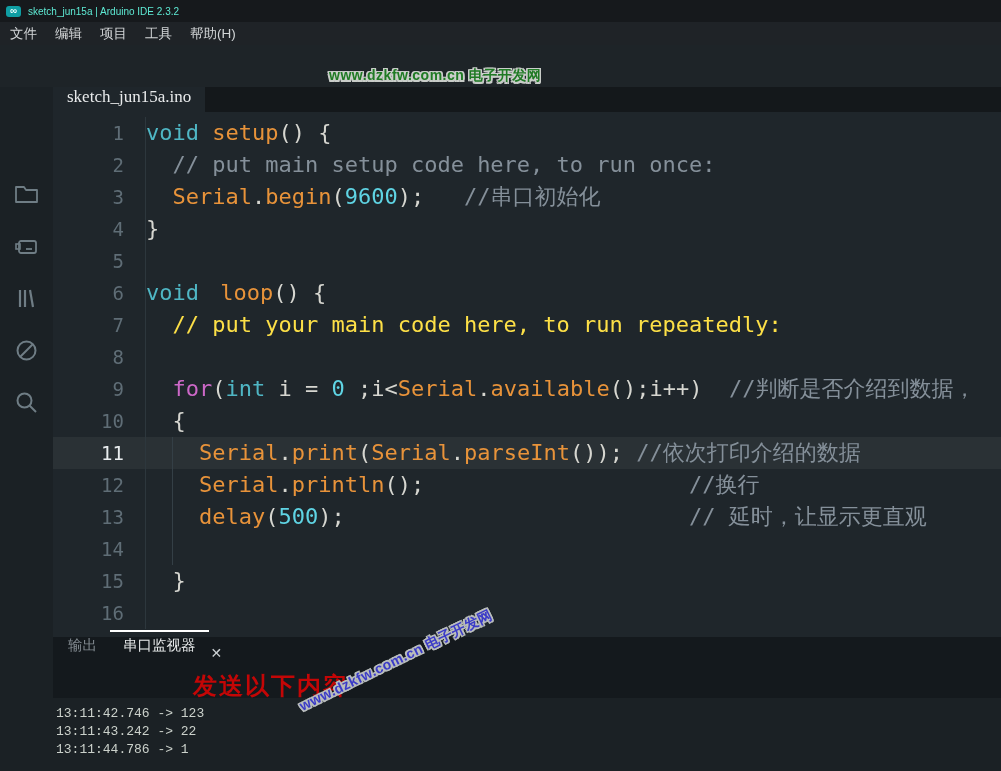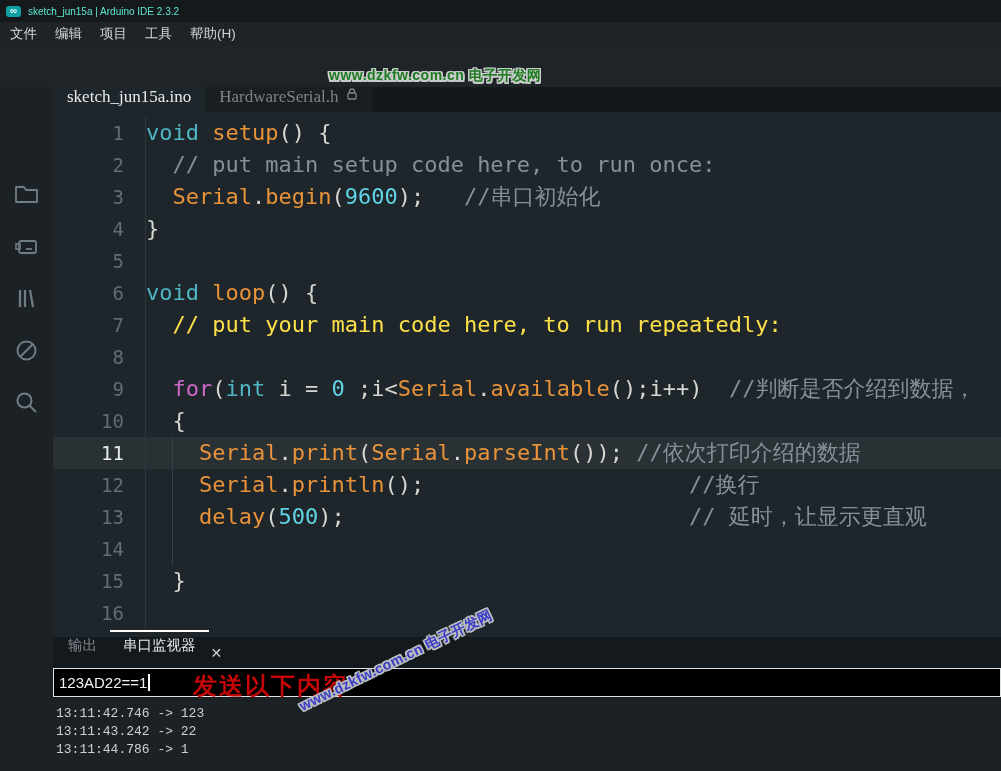--- a/index.html
+++ b/index.html
@@ -147,27 +147,20 @@
       </svg>
       <span class="boardname">Arduino Uno</span>
       <span class="caret">▼</span>
     </div>
   </div>
 
   <div class="tabbar" id="tabbar">
       <div class="etab active">
         <span>sketch_jun15a.ino</span>
       </div>
-      <div class="etab">
-        <span>HardwareSerial.h</span>
-        <svg class="lock" width="12" height="13">
-          <rect x="2" y="6" width="8" height="6" rx="1" fill="none" stroke="#7b848a" stroke-width="1.3"></rect>
-          <path d="M3.5 6 V4.5 a2.5 2.5 0 0 1 5 0 V6" fill="none" stroke="#7b848a" stroke-width="1.3"></path>
-        </svg>
-      </div>
     </div>
 
   <div class="activitybar">
     <svg class="aicon" style="top:94px" viewBox="0 0 27 27">
       <path d="M3 8 L3 21 L24 21 L24 9 L13 9 L11 6 L3 6 Z" fill="none" stroke="#6f7d85" stroke-width="1.8" stroke-linejoin="round"></path>
     </svg>
     <svg class="aicon" style="top:146px" viewBox="0 0 27 27">
       <rect x="6" y="8" width="17" height="12" rx="2" fill="none" stroke="#6f7d85" stroke-width="1.8"></rect>
       <rect x="3" y="11" width="4" height="5" fill="none" stroke="#6f7d85" stroke-width="1.6"></rect>
       <line x1="13" y1="16" x2="19" y2="16" stroke="#6f7d85" stroke-width="1.8"></line>
@@ -186,43 +179,39 @@
       <line x1="16.5" y1="16.5" x2="23" y2="23" stroke="#6f7d85" stroke-width="2"></line>
     </svg>
   </div>
 
   <div class="editor" id="editor">
       <div class="cl"><span class="ln">1</span><span class="code"><span style="color: rgb(79, 182, 196);">void</span><span style="color: rgb(214, 214, 208);"> </span><span style="color: rgb(232, 147, 58);">setup</span><span style="color: rgb(214, 214, 208);">() {</span></span></div>
       <div class="cl"><span class="ln">2</span><span class="code"><span style="color: rgb(133, 144, 154);">  // put main setup code here, to run once:</span></span></div>
       <div class="cl"><span class="ln">3</span><span class="code"><span style="color: rgb(214, 214, 208);">  </span><span style="color: rgb(232, 147, 58);">Serial</span><span style="color: rgb(214, 214, 208);">.</span><span style="color: rgb(232, 147, 58);">begin</span><span style="color: rgb(214, 214, 208);">(</span><span style="color: rgb(95, 212, 228);">9600</span><span style="color: rgb(214, 214, 208);">);   </span><span style="color: rgb(133, 144, 154);">//串口初始化</span></span></div>
       <div class="cl"><span class="ln">4</span><span class="code"><span style="color: rgb(214, 214, 208);">}</span></span></div>
       <div class="cl"><span class="ln">5</span><span class="code"></span></div>
-      <div class="cl"><span class="ln">6</span><span class="code"><span style="color: rgb(79, 182, 196);">void</span><span style="color: rgb(214, 214, 208);"> </span><span style="color: rgb(232, 147, 58);">loop</span><span style="color: rgb(214, 214, 208);">() {</span></span></div>
+      <div class="cl"><span class="ln">6</span><span class="code"><span style="color: rgb(79, 182, 196);">void</span><span style="color: rgb(214, 214, 208);"> </span><span style="color: rgb(232, 147, 58); margin-left: 8px;">loop</span><span style="color: rgb(214, 214, 208);">() {</span></span></div>
       <div class="cl"><span class="ln">7</span><span class="code"><span style="color: #fde047;">  // put your main code here, to run repeatedly:</span></span></div>
       <div class="cl"><span class="ln">8</span><span class="code"></span></div>
       <div class="cl"><span class="ln">9</span><span class="code"><span style="color: rgb(214, 214, 208);">  </span><span style="color: rgb(205, 104, 200);">for</span><span style="color: rgb(214, 214, 208);">(</span><span style="color: rgb(79, 182, 196);">int</span><span style="color: rgb(214, 214, 208);"> i = </span><span style="color: rgb(95, 212, 228);">0</span><span style="color: rgb(214, 214, 208);"> ;i&lt;</span><span style="color: rgb(232, 147, 58);">Serial</span><span style="color: rgb(214, 214, 208);">.</span><span style="color: rgb(232, 147, 58);">available</span><span style="color: rgb(214, 214, 208);">();i++)  </span><span style="color: rgb(133, 144, 154);">//判断是否介绍到数据，</span></span></div>
       <div class="cl"><span class="ln">10</span><span class="code"><span style="color: rgb(214, 214, 208);">  {</span></span></div>
       <div class="cl active"><span class="ln">11</span><span class="code"><span class="guide"></span><span style="color: rgb(214, 214, 208);">    </span><span style="color: rgb(232, 147, 58);">Serial</span><span style="color: rgb(214, 214, 208);">.</span><span style="color: rgb(232, 147, 58);">print</span><span style="color: rgb(214, 214, 208);">(</span><span style="color: rgb(232, 147, 58);">Serial</span><span style="color: rgb(214, 214, 208);">.</span><span style="color: rgb(232, 147, 58);">parseInt</span><span style="color: rgb(214, 214, 208);">()); </span><span style="color: rgb(133, 144, 154);">//依次打印介绍的数据</span></span></div>
       <div class="cl"><span class="ln">12</span><span class="code"><span class="guide"></span><span style="color: rgb(214, 214, 208);">    </span><span style="color: rgb(232, 147, 58);">Serial</span><span style="color: rgb(214, 214, 208);">.</span><span style="color: rgb(232, 147, 58);">println</span><span style="color: rgb(214, 214, 208);">();                    </span><span style="color: rgb(133, 144, 154);">//换行</span></span></div>
       <div class="cl"><span class="ln">13</span><span class="code"><span class="guide"></span><span style="color: rgb(214, 214, 208);">    </span><span style="color: rgb(232, 147, 58);">delay</span><span style="color: rgb(214, 214, 208);">(</span><span style="color: rgb(95, 212, 228);">500</span><span style="color: rgb(214, 214, 208);">);                          </span><span style="color: rgb(133, 144, 154);">// 延时，让显示更直观</span></span></div>
       <div class="cl"><span class="ln">14</span><span class="code"><span class="guide"></span></span></div>
       <div class="cl"><span class="ln">15</span><span class="code"><span style="color: rgb(214, 214, 208);">  }</span></span></div>
       <div class="cl"><span class="ln">16</span><span class="code"></span></div>
     </div>
 
   <div class="panel">
     <div class="ptabs" id="ptabs">
         <div class="ptab">输出</div>
         <div class="ptab active">串口监视器</div>
         <span class="pclose">✕</span>
       </div>
-    <div class="sinput">
-      <span class="val">123AD22==1</span>
-      <span class="cursorbar"></span>
-    </div>
     <div class="sout" id="sout">
         <div class="oline">13:11:42.746 -&gt; 123</div>
         <div class="oline">13:11:43.242 -&gt; 22</div>
         <div class="oline">13:11:44.786 -&gt; 1</div>
       </div>
   </div>
 
   <div class="anno anno-send">发送以下内容</div>
 
   <div class="wm wm-top">www.dzkfw.com.cn 电子开发网</div>

